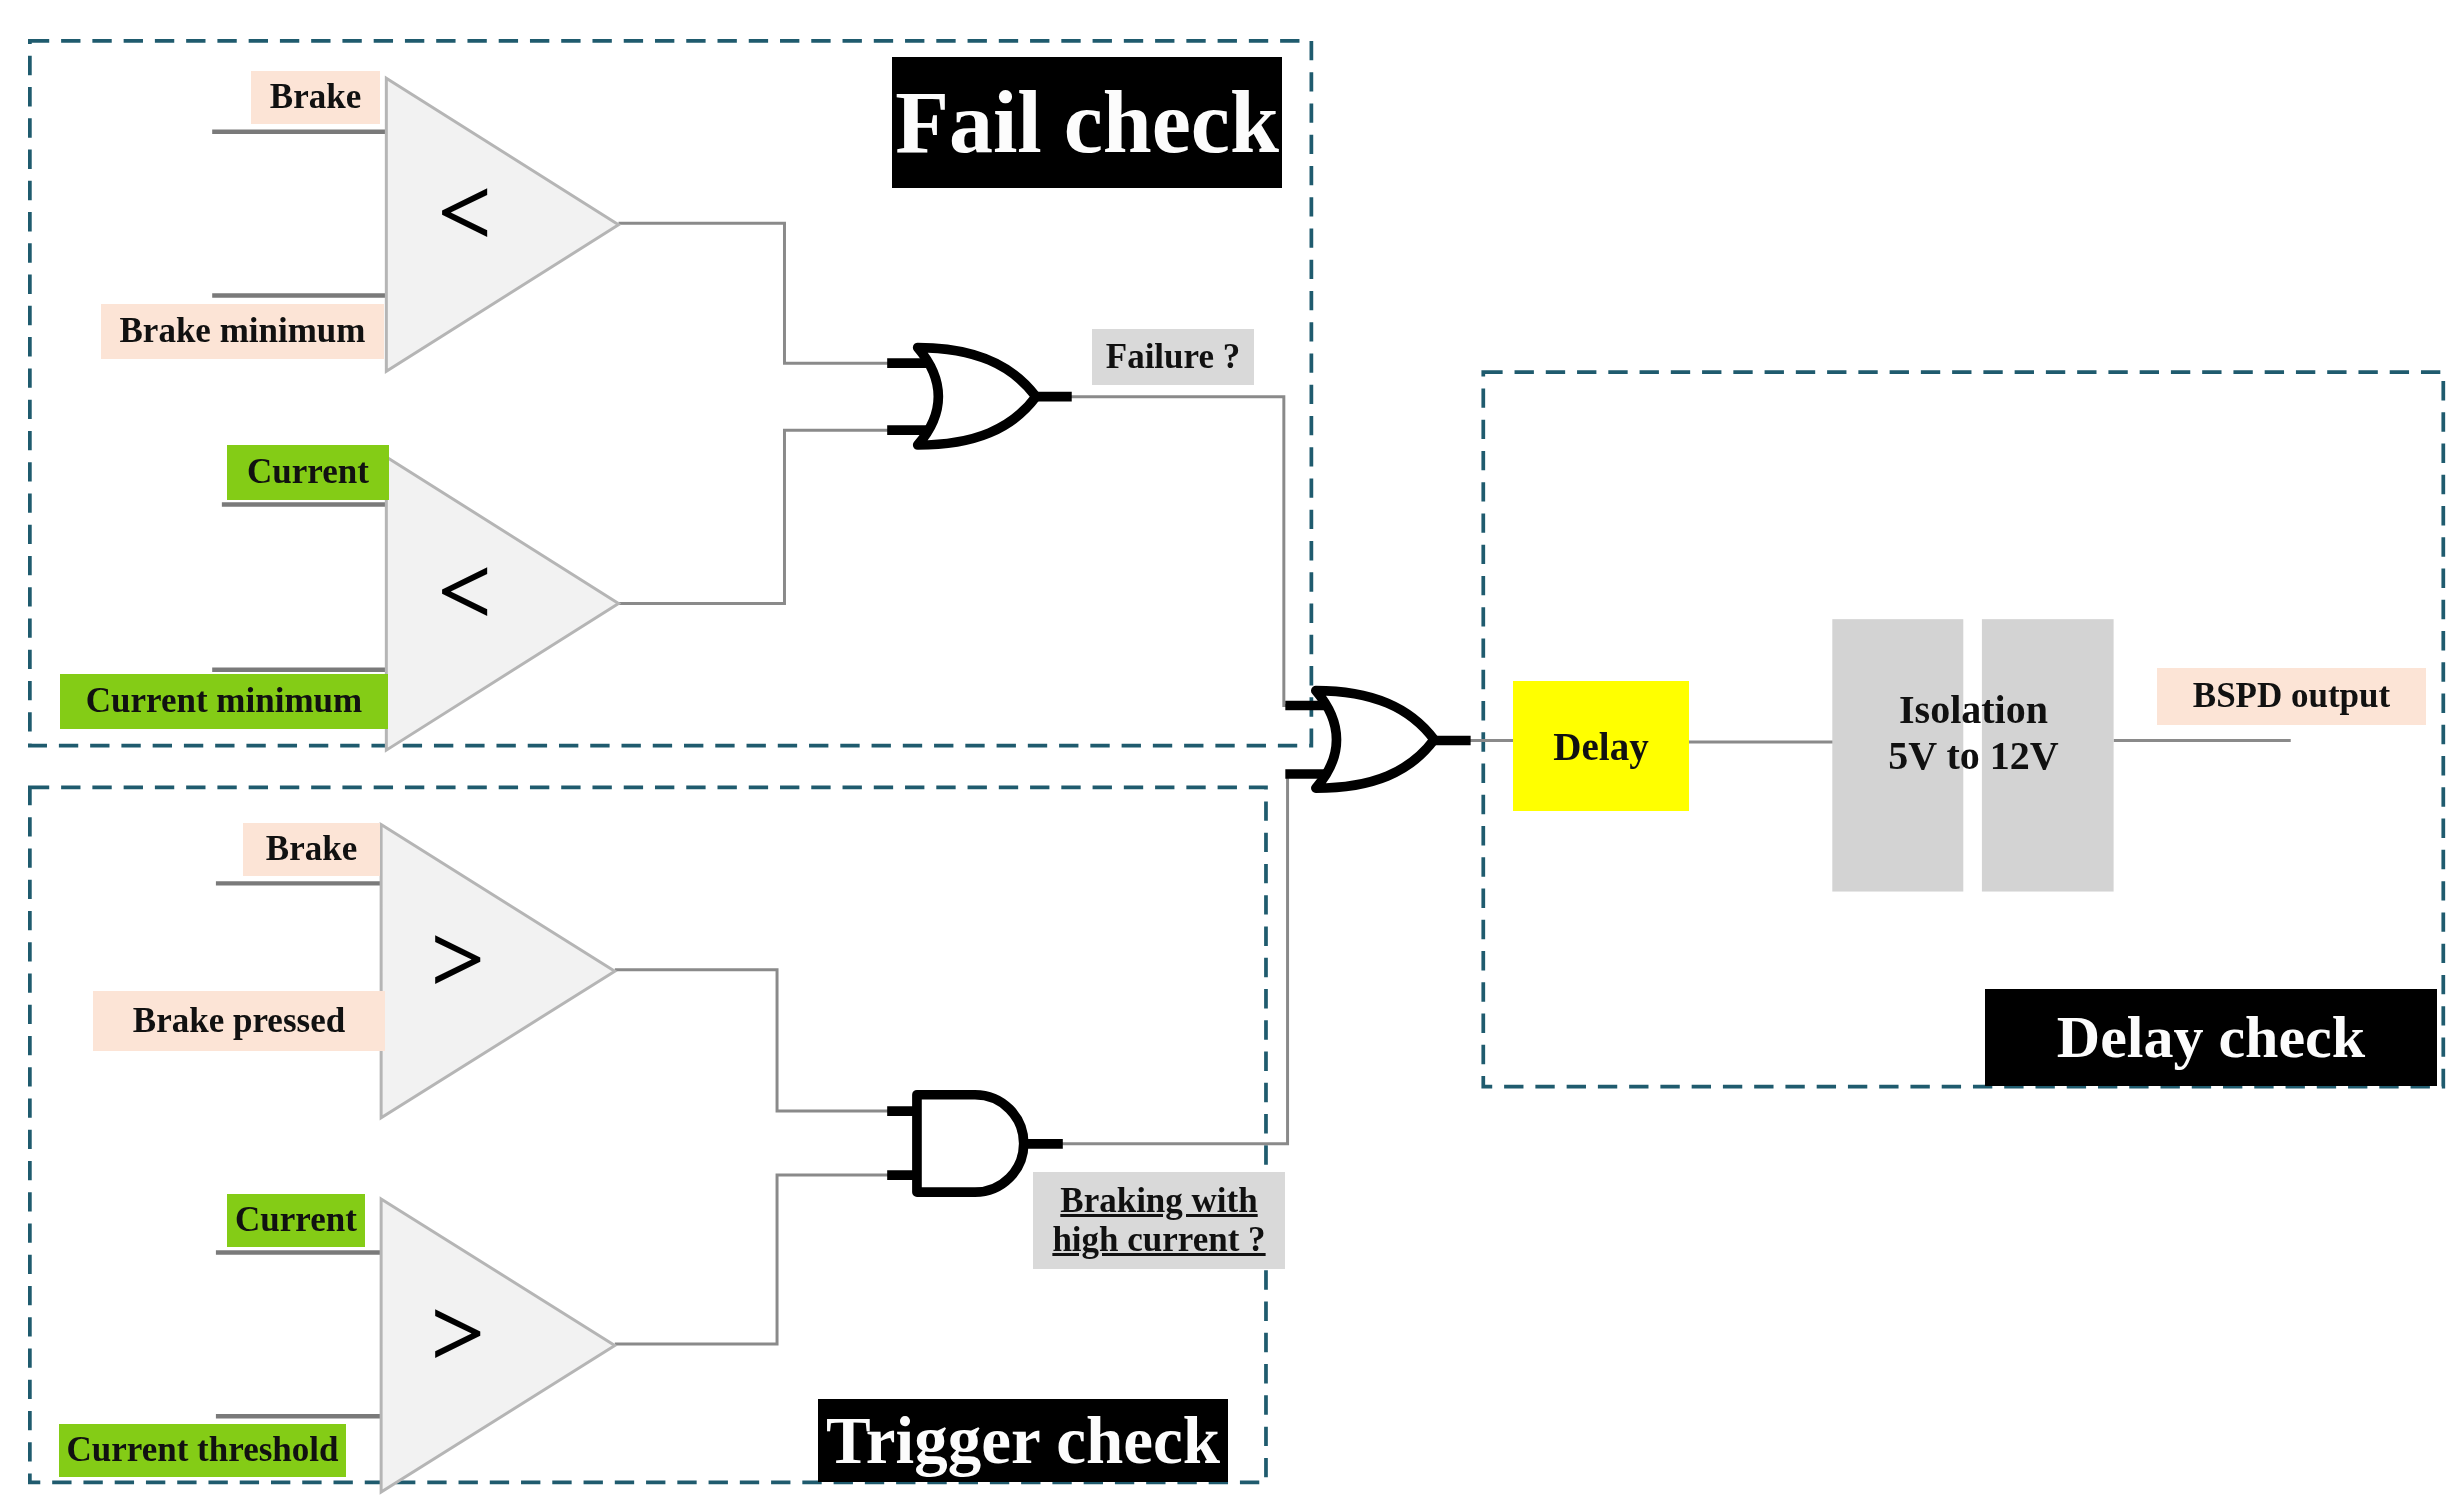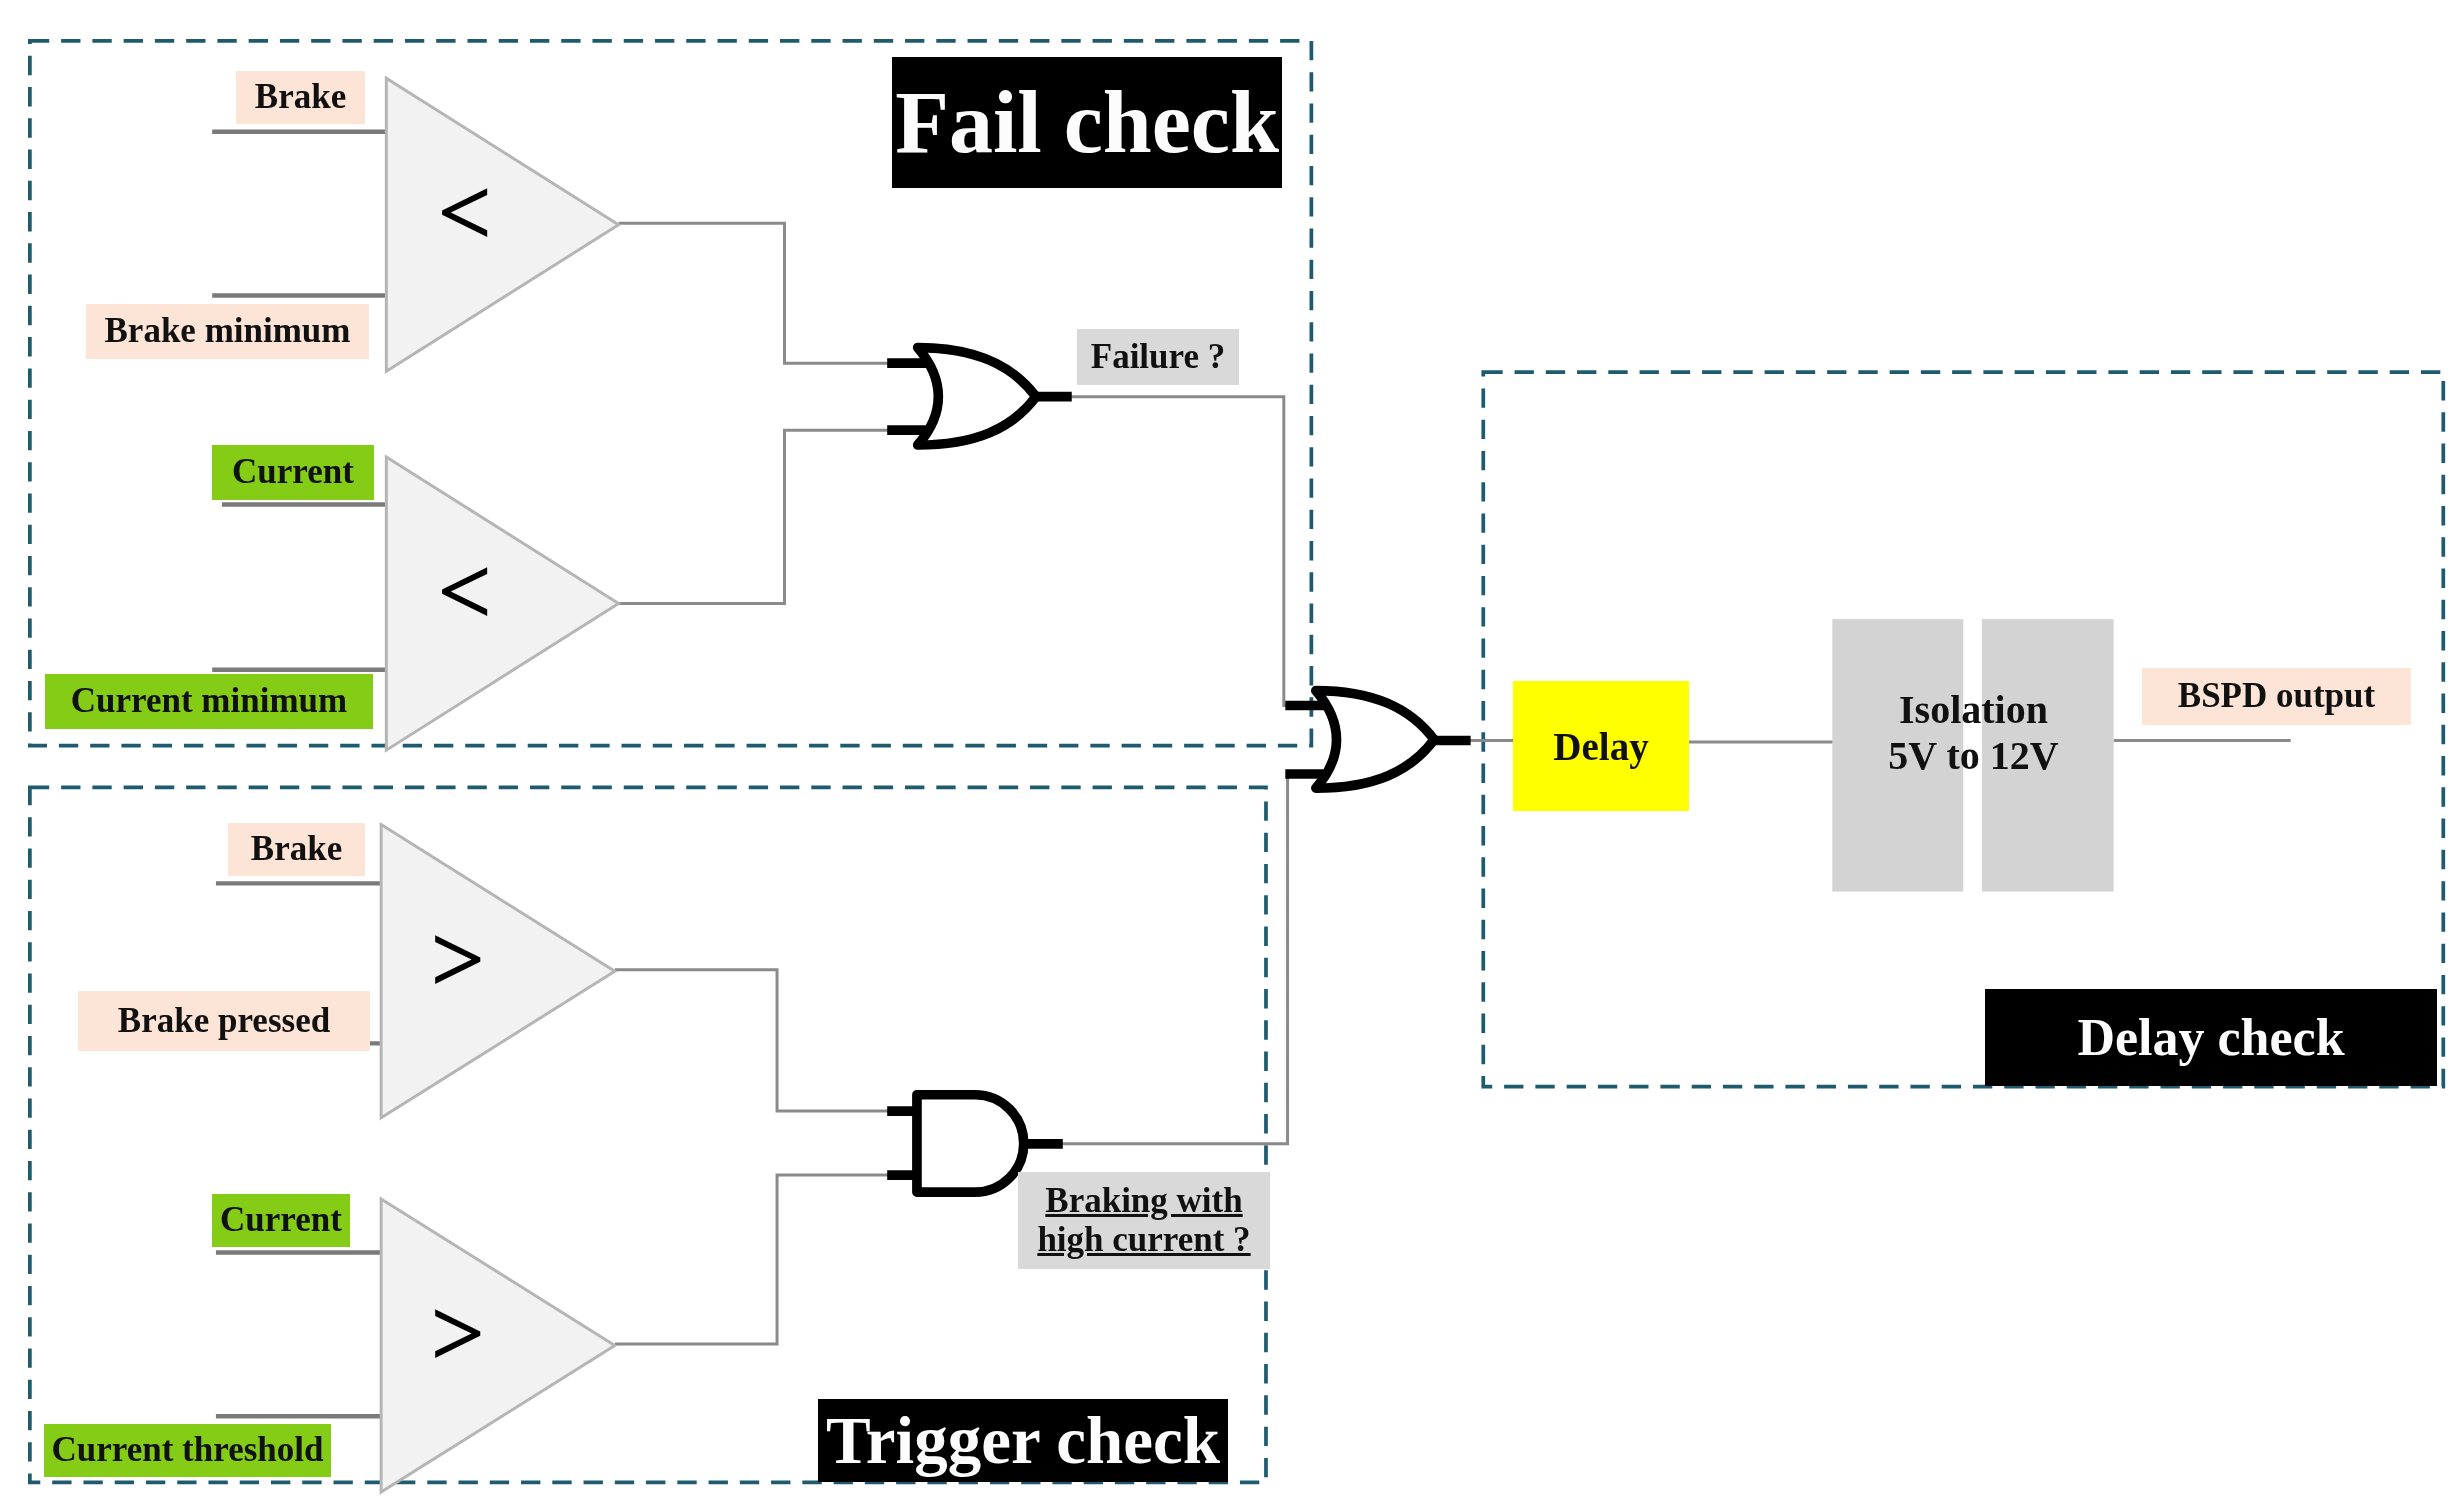--- a/index.html
+++ b/index.html
@@ -10,20 +10,21 @@
     font-family:"Liberation Serif", serif;
     font-weight:bold;
     overflow:hidden;
   }
   .canvas svg.layer{position:absolute;left:0;top:0;}
   .lbl{
     position:absolute;
     display:flex;align-items:center;justify-content:center;
     font-size:35px;line-height:1.1;color:#111111;
     white-space:nowrap;
+    margin-left:15px;
   }
   .lbl-peach{background:#fce4d6;}
   .lbl-pink{background:#84cc16;}
   .lbl-gray{background:#d9d9d9;}
   .title{
     position:absolute;
     display:flex;align-items:center;justify-content:center;
     background:#000000;color:#fcfcfc;
     white-space:nowrap;
   }
@@ -115,21 +116,21 @@
     </g>
   </svg>
 
   <div class="cmp-op" style="left:465px;top:217px;">&lt;</div>
   <div class="cmp-op" style="left:465px;top:596px;">&lt;</div>
   <div class="cmp-op" style="left:458px;top:964px;">&gt;</div>
   <div class="cmp-op" style="left:458px;top:1338px;">&gt;</div>
 
   <div class="title" style="left:892px;top:57px;width:390px;height:131px;font-size:88px;">Fail check</div>
   <div class="title" style="left:818px;top:1399px;width:410px;height:83px;font-size:67px;">Trigger check</div>
-  <div class="title" style="left:1985px;top:989px;width:452px;height:97px;font-size:52px;">Delay check</div>
+  <div class="title" style="left:1985px;top:989px;width:452px;height:97px;font-size:60px;">Delay check</div>
 
   <div class="lbl lbl-peach" style="left:236px;top:71px;width:129px;height:53px;">Brake</div>
   <div class="lbl lbl-peach" style="left:86px;top:304px;width:283px;height:55px;">Brake minimum</div>
   <div class="lbl lbl-pink" style="left:212px;top:445px;width:162px;height:55px;">Current</div>
   <div class="lbl lbl-pink" style="left:45px;top:674px;width:328px;height:55px;">Current minimum</div>
   <div class="lbl lbl-gray" style="left:1077px;top:329px;width:162px;height:56px;">Failure ?</div>
 
   <div class="lbl lbl-peach" style="left:228px;top:823px;width:137px;height:53px;">Brake</div>
   <div class="lbl lbl-peach" style="left:78px;top:991px;width:292px;height:60px;">Brake pressed</div>
   <div class="lbl lbl-pink" style="left:212px;top:1194px;width:138px;height:53px;">Current</div>

